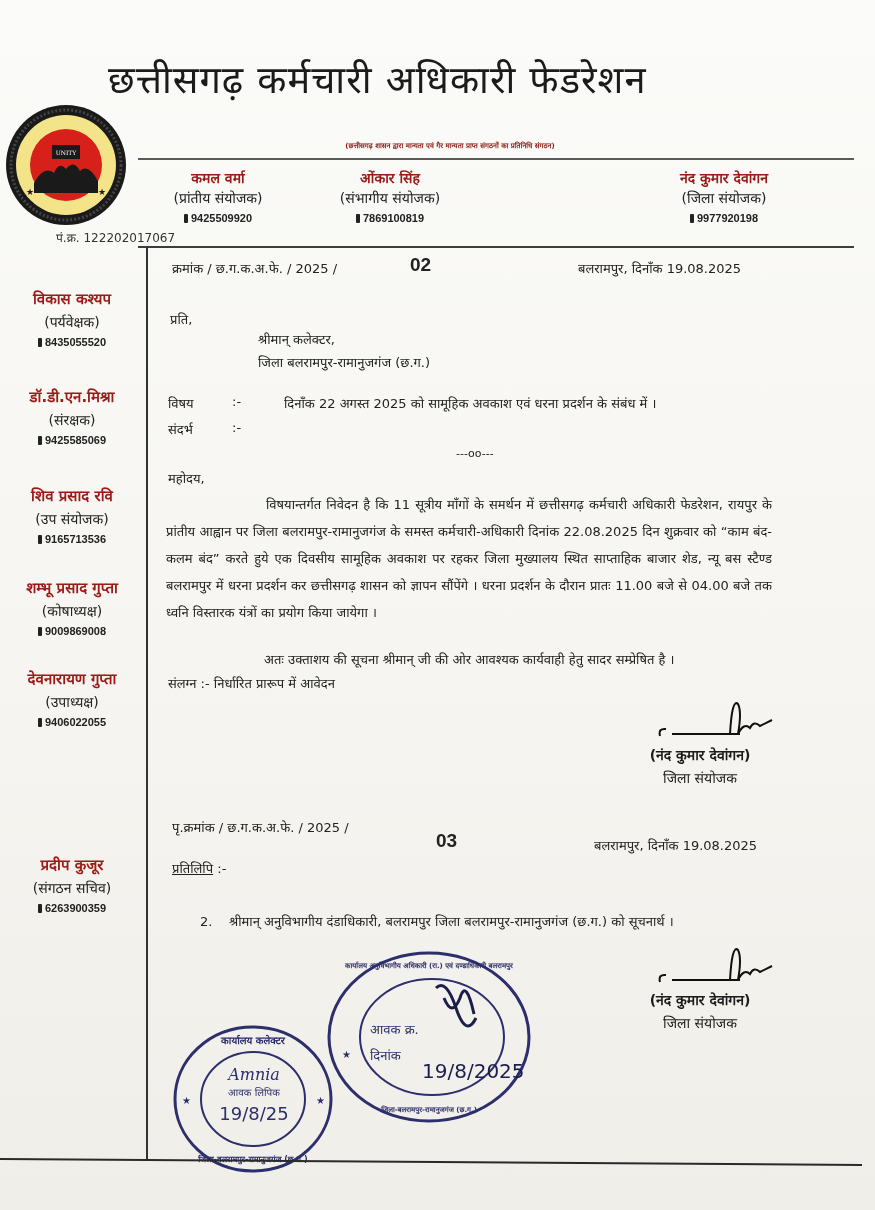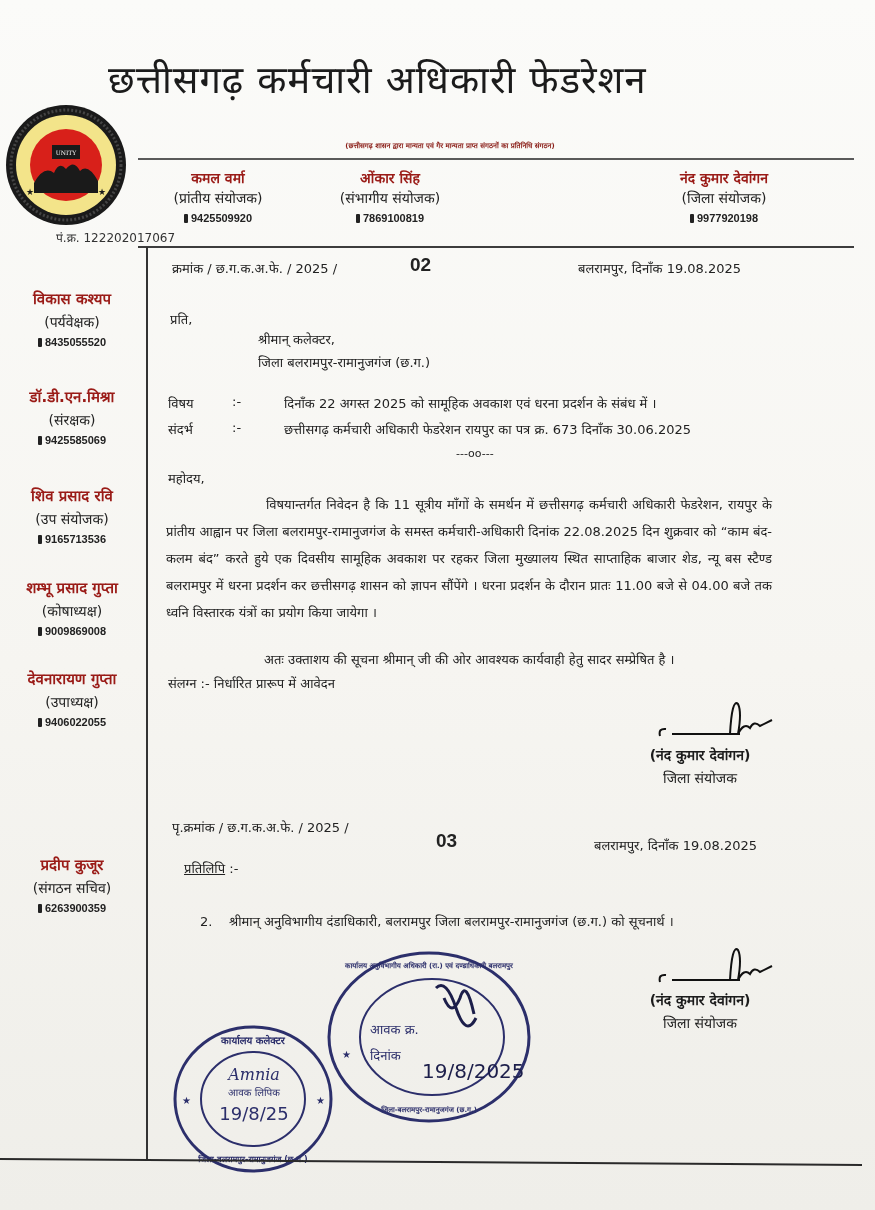--- a/index.html
+++ b/index.html
@@ -52,21 +52,21 @@
   .side-item .role { font-family: "DejaVu Sans", sans-serif; font-size: 14px; color: #222; height: 24px; }
 
   
   .t { position: absolute; font-family: "DejaVu Sans", sans-serif; font-size: 13px; color: #222; white-space: nowrap; text-align: center; }
   .num-big { font-family: "Liberation Sans", sans-serif; font-weight: bold; font-size: 19px; }
   .para { position: absolute; left: 166px; width: 606px; font-family: "DejaVu Sans", sans-serif; font-size: 13px; line-height: 27px; color: #222; text-align: justify; }
   .indent { display: inline-block; width: 100px; }
   .sig { position: absolute; text-align: center; width: 180px; }
   .sig .sname { font-family: "DejaVu Sans", sans-serif; font-weight: bold; font-size: 14px; color: #1c1c1c; }
   .sig .srole { font-family: "DejaVu Sans", sans-serif; font-size: 14px; color: #1c1c1c; margin-top: 4px; }
-  .underline { text-decoration: underline; margin-left: 12px; }
+  .underline { text-decoration: underline; }
   .stamp { position: absolute; }
 </style>
 </head>
 <body>
 
 <div class="page">
 
   <svg class="logo" viewBox="0 0 124 124">
     <circle cx="62" cy="62" r="60" fill="#1a1a1a"></circle>
     <circle cx="62" cy="62" r="55" fill="none" stroke="#444" stroke-width="3" stroke-dasharray="2 2"></circle>
@@ -140,21 +140,20 @@
   <div class="t" style="left:170px;top:310px">प्रति,</div>
   <div class="t" style="left:258px;top:330px">श्रीमान् कलेक्टर,</div>
   <div class="t" style="left:258px;top:353px">जिला बलरामपुर-रामानुजगंज (छ.ग.)</div>
 
   <div class="t" style="left:168px;top:394px">विषय</div>
   <div class="t" style="left:232px;top:394px">:-</div>
   <div class="t" style="left:284px;top:394px">दिनाँक 22 अगस्त 2025 को सामूहिक अवकाश एवं धरना प्रदर्शन के संबंध में ।</div>
 
   <div class="t" style="left:168px;top:420px">संदर्भ</div>
   <div class="t" style="left:232px;top:420px">:-</div>
-  <div class="t" style="left:284px;top:420px">छत्तीसगढ़ कर्मचारी अधिकारी फेडरेशन रायपुर का पत्र क्र. 673 दिनाँक 30.06.2025</div>
 
   <div class="t" style="left:456px;top:447px;font-size:11px">---oo---</div>
   <div class="t" style="left:168px;top:469px">महोदय,</div>
 
   <div class="para" style="top:491px"><span class="indent"></span><span>विषयान्तर्गत निवेदन है कि 11 सूत्रीय माँगों के समर्थन में छत्तीसगढ़ कर्मचारी अधिकारी फेडरेशन, रायपुर के प्रांतीय आह्वान पर जिला बलरामपुर-रामानुजगंज के समस्त कर्मचारी-अधिकारी दिनांक 22.08.2025 दिन शुक्रवार को “काम बंद-कलम बंद” करते हुये एक दिवसीय सामूहिक अवकाश पर रहकर जिला मुख्यालय स्थित साप्ताहिक बाजार शेड, न्यू बस स्टैण्ड बलरामपुर में धरना प्रदर्शन कर छत्तीसगढ़ शासन को ज्ञापन सौंपेंगे । धरना प्रदर्शन के दौरान प्रातः 11.00 बजे से 04.00 बजे तक ध्वनि विस्तारक यंत्रों का प्रयोग किया जायेगा ।</span></div>
   <div class="t" style="left:264px;top:650px">अतः उक्ताशय की सूचना श्रीमान् जी की ओर आवश्यक कार्यवाही हेतु सादर सम्प्रेषित है ।</div>
   <div class="t" style="left:168px;top:674px">संलग्न :- निर्धारित प्रारूप में आवेदन</div>
 
   <svg class="stamp" style="left:650px;top:698px" width="130" height="48" viewBox="0 0 130 48">
     <path d="M10 38 Q8 30 16 31 M22 36 L90 36 M80 36 Q82 0 88 6 Q92 14 88 36 Q94 24 100 30 Q104 22 110 28 L122 22" fill="none" stroke="#111" stroke-width="2"></path>

